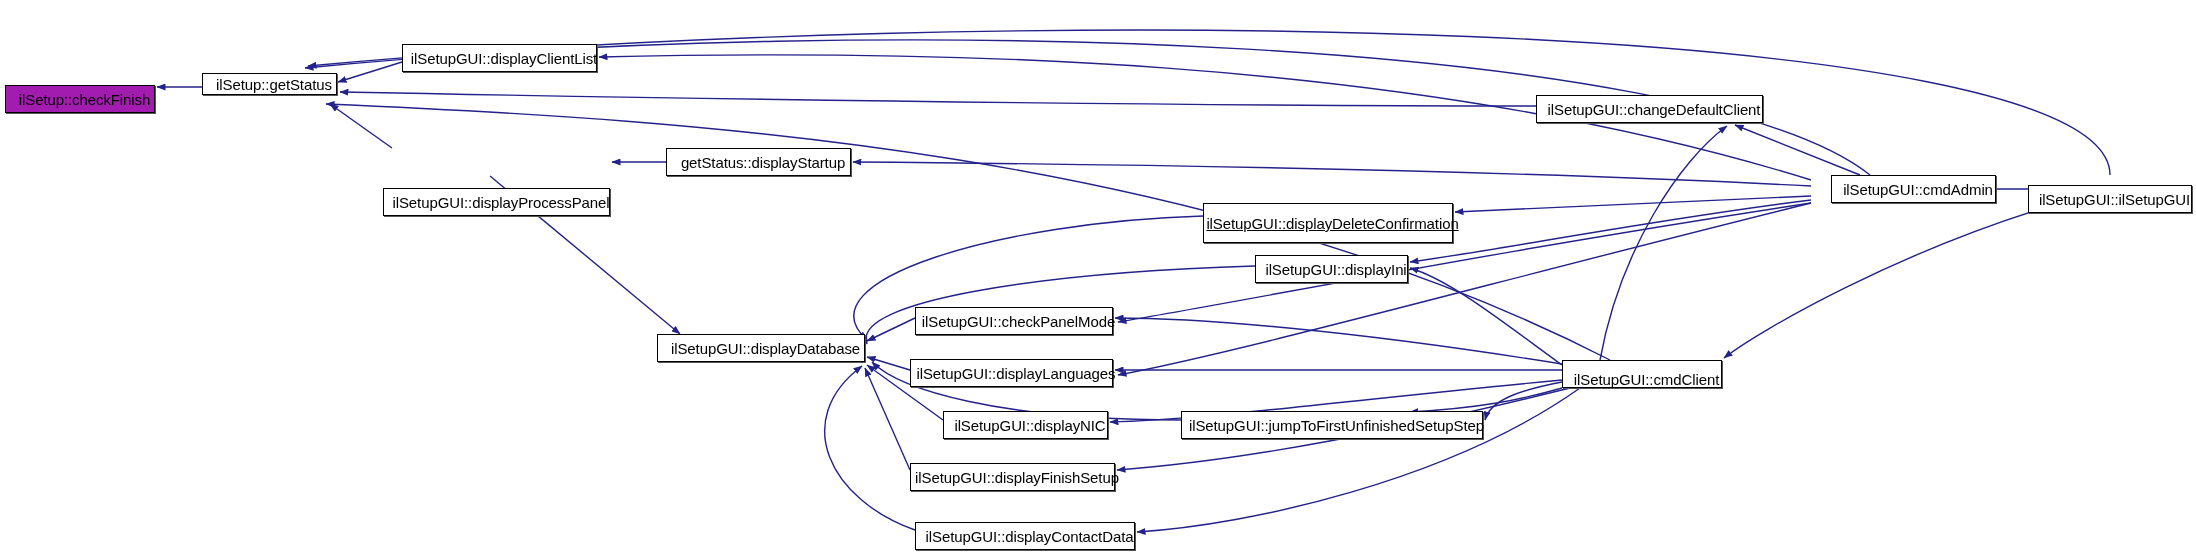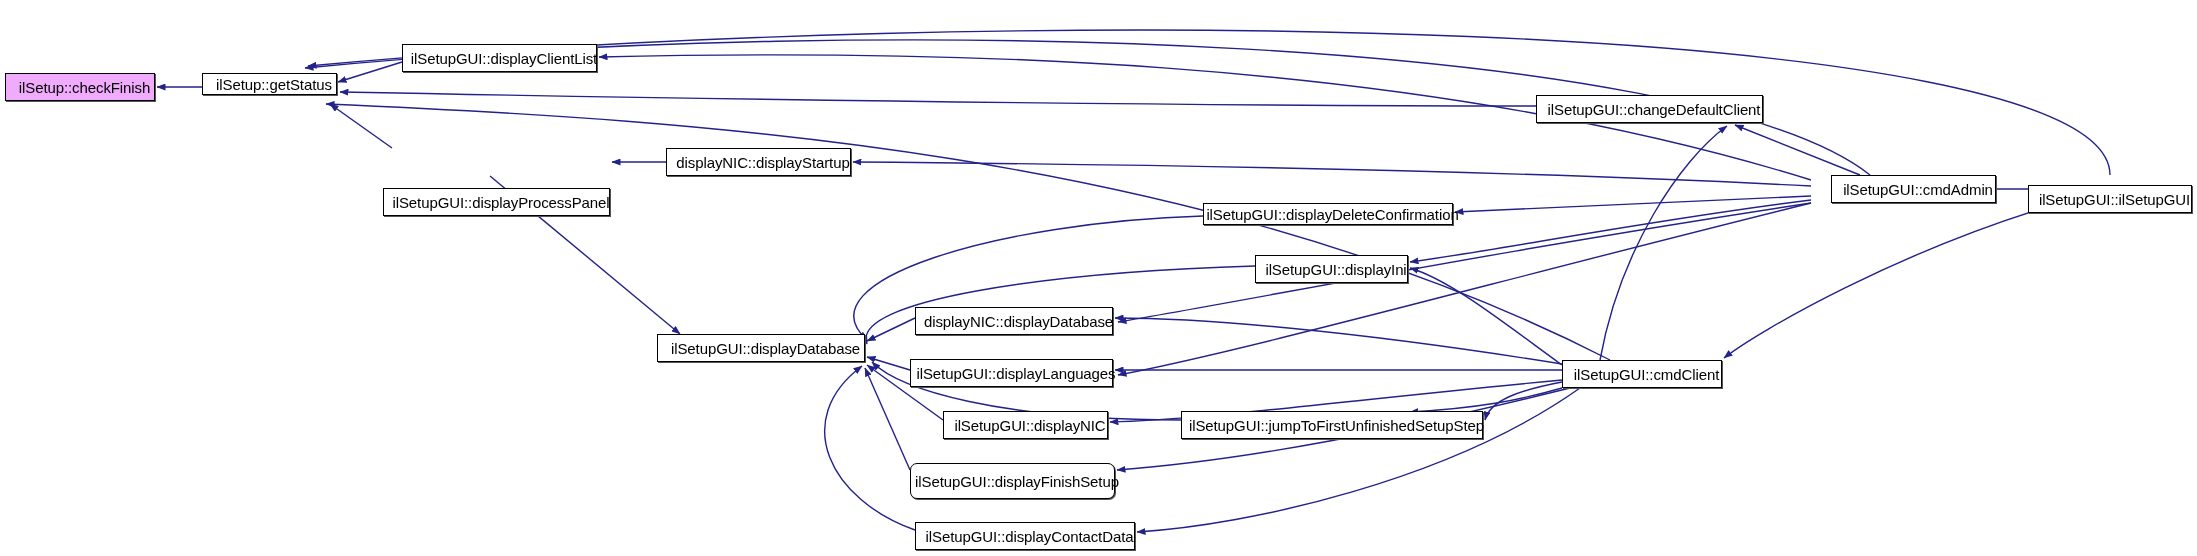--- a/index.html
+++ b/index.html
@@ -36,21 +36,22 @@
     line-height: 1;
     display: flex;
     align-items: center;
     justify-content: center;
     white-space: nowrap;
     letter-spacing: -0.1px;
     box-shadow: 1px 1px 0 0 #555555;
     padding-left: 9px;
   }
   .node.current {
-    background: #f0abfc;
+    background: #a21caf;
+    margin-top: 12px;
   }
   .node-label {
     display: block;
     padding: 0 6px;
   }
 </style>
 </head>
 <body>
 
 <div id="graph-canvas">
@@ -108,52 +109,52 @@
       <div class="node" style="left: 402px; top: 44px; width: 195px; height: 28px;">
         <span class="node-label">ilSetupGUI::displayClientList</span>
       </div>
       <div class="node" style="left: 1536px; top: 95px; width: 227px; height: 28px;">
         <span class="node-label">ilSetupGUI::changeDefaultClient</span>
       </div>
       <div class="node" style="left: 383px; top: 148px; width: 227px; height: 28px; margin-top: 40px;">
         <span class="node-label">ilSetupGUI::displayProcessPanel</span>
       </div>
       <div class="node" style="left: 666px; top: 148px; width: 185px; height: 28px;">
-        <span class="node-label">displayNIC::displayStartup</span>
+        <span class="node-label">getStatus::displayStartup</span>
       </div>
       <div class="node" style="left: 1811px; top: 175px; width: 165px; height: 28px; margin-left: 20px;">
         <span class="node-label">ilSetupGUI::cmdAdmin</span>
       </div>
       <div class="node" style="left: 2028px; top: 175px; width: 164px; height: 28px; margin-top: 10px;">
         <span class="node-label">ilSetupGUI::ilSetupGUI</span>
       </div>
-      <div class="node" style="left: 1203px; top: 203px; width: 250px; height: 22px;">
+      <div class="node" style="left: 1203px; top: 203px; width: 250px; height: 40px; text-decoration: underline;">
         <span class="node-label">ilSetupGUI::displayDeleteConfirmation</span>
       </div>
       <div class="node" style="left: 1255px; top: 255px; width: 153px; height: 28px; justify-content: center;">
         <span class="node-label">ilSetupGUI::displayIni</span>
       </div>
       <div class="node" style="left: 915px; top: 307px; width: 198px; height: 28px;">
-        <span class="node-label">displayNIC::displayDatabase</span>
+        <span class="node-label">ilSetupGUI::checkPanelMode</span>
       </div>
       <div class="node" style="left: 657px; top: 334px; width: 208px; height: 28px;">
         <span class="node-label">ilSetupGUI::displayDatabase</span>
       </div>
       <div class="node" style="left: 910px; top: 359px; width: 203px; height: 28px;">
         <span class="node-label">ilSetupGUI::displayLanguages</span>
       </div>
-      <div class="node" style="left: 1562px; top: 360px; width: 160px; height: 28px;">
+      <div class="node" style="left: 1562px; top: 360px; width: 160px; height: 28px; align-items: flex-end;">
         <span class="node-label">ilSetupGUI::cmdClient</span>
       </div>
       <div class="node" style="left: 943px; top: 411px; width: 165px; height: 28px;">
         <span class="node-label">ilSetupGUI::displayNIC</span>
       </div>
       <div class="node" style="left: 1181px; top: 411px; width: 302px; height: 28px;">
         <span class="node-label">ilSetupGUI::jumpToFirstUnfinishedSetupStep</span>
       </div>
-      <div class="node" style="left: 910px; top: 463px; width: 205px; height: 36px; border-radius: 7px;">
+      <div class="node" style="left: 910px; top: 463px; width: 205px; height: 28px;">
         <span class="node-label">ilSetupGUI::displayFinishSetup</span>
       </div>
       <div class="node" style="left: 915px; top: 522px; width: 220px; height: 28px;">
         <span class="node-label">ilSetupGUI::displayContactData</span>
       </div>
     </div>
 </div>
 
 </body></html>

